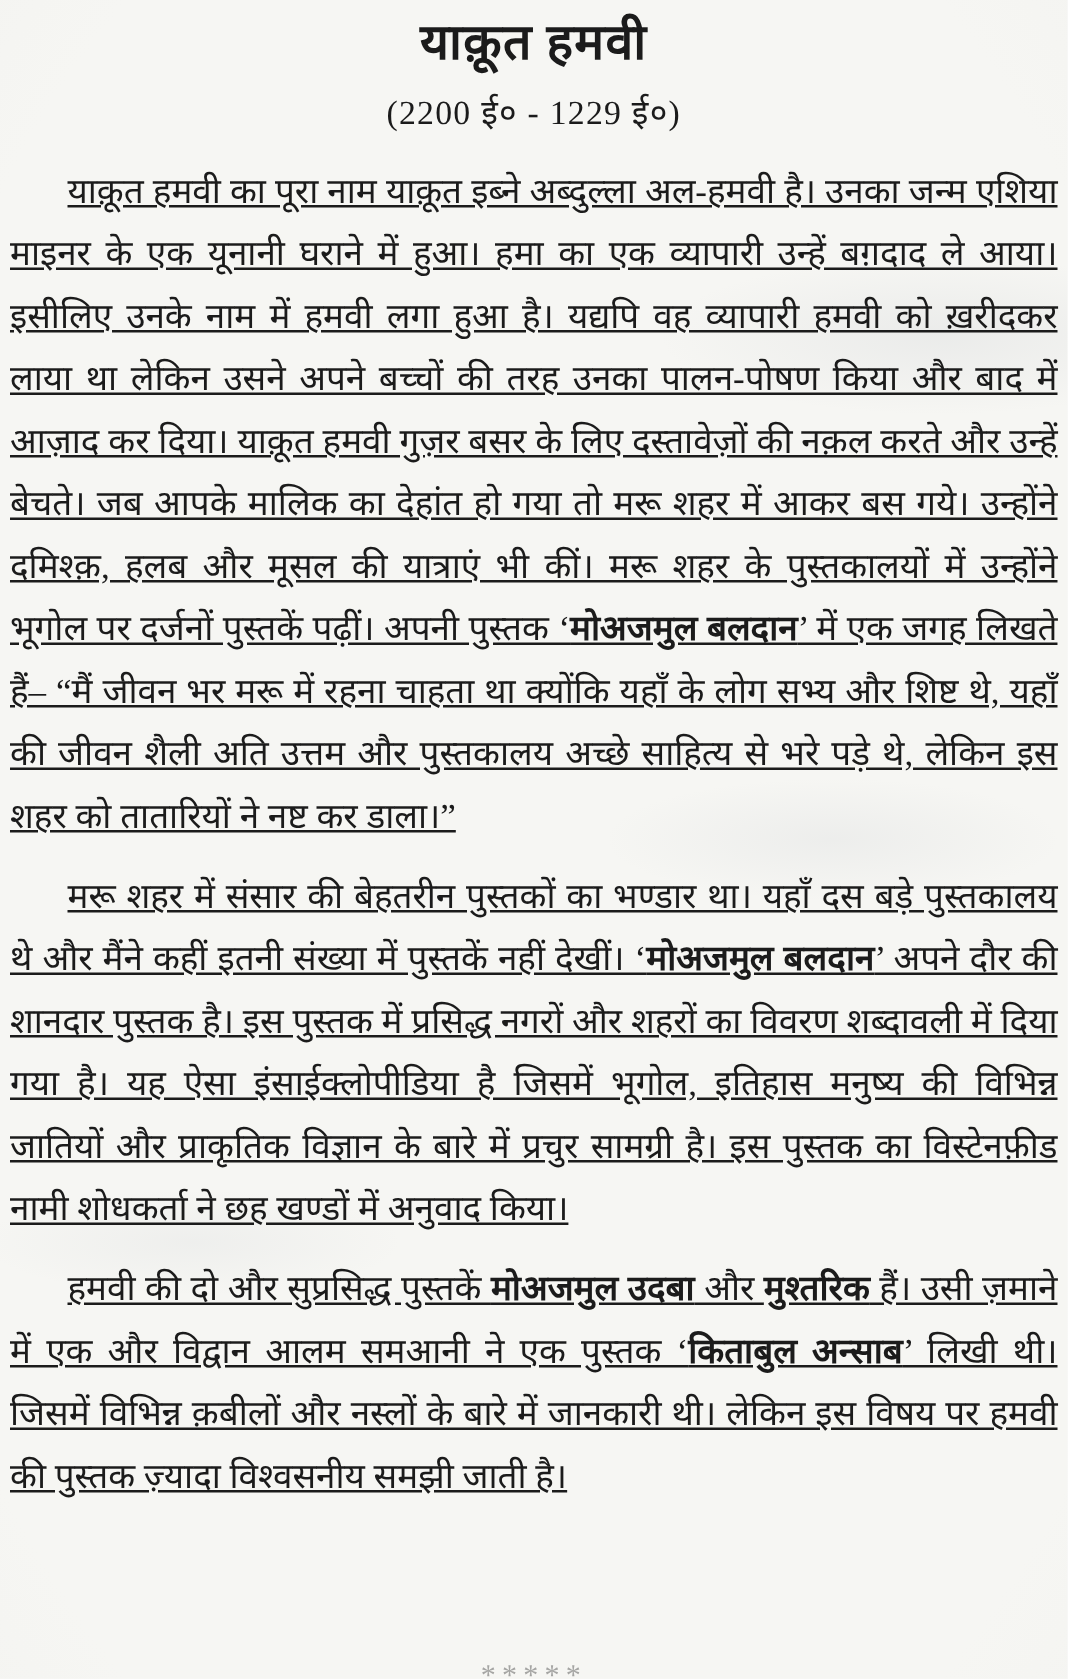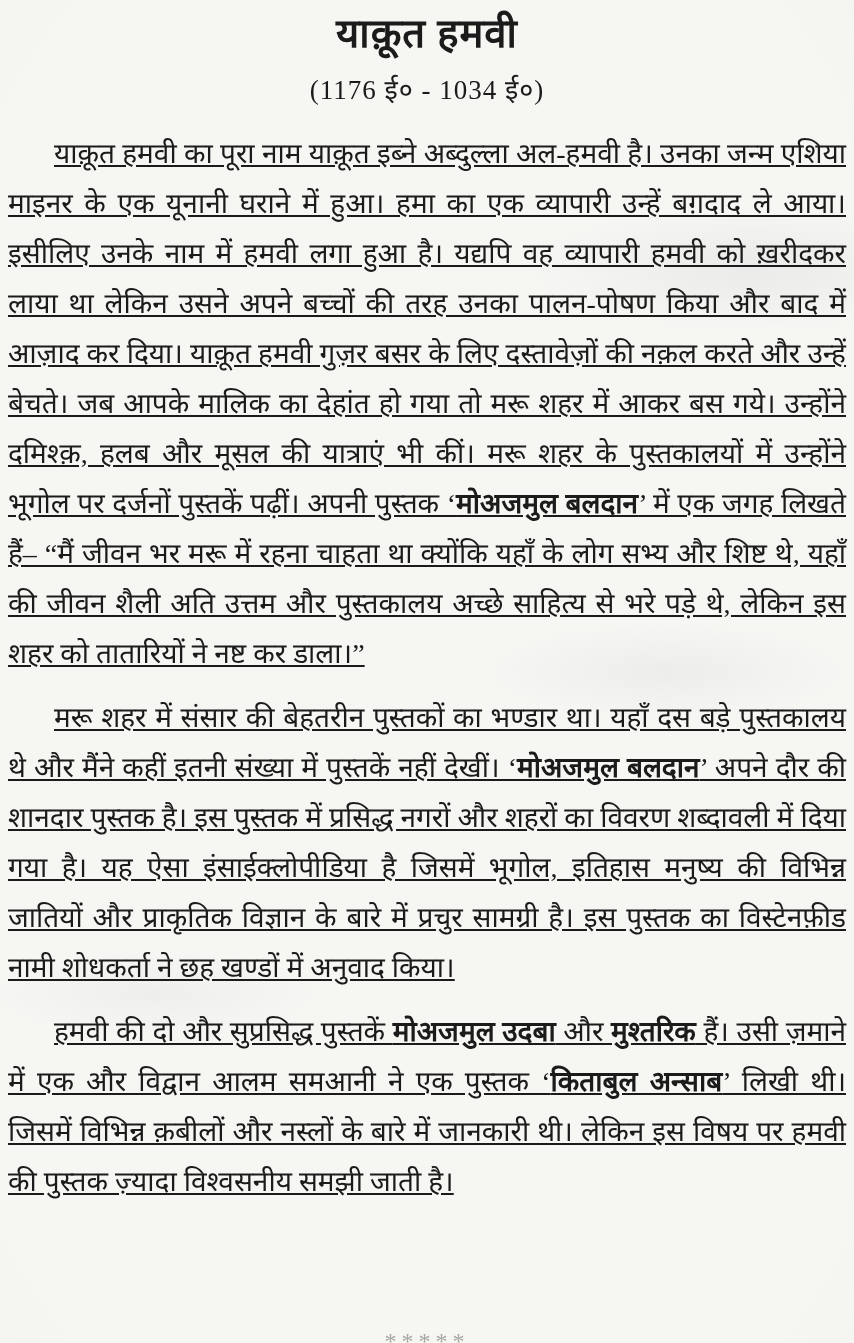--- a/index.html
+++ b/index.html
@@ -67,20 +67,20 @@
     letter-spacing: 5px;
     opacity: 0.45;
     color: #444;
   }
 </style>
 </head>
 <body>
 
 <div class="page">
   <h1 class="title">याक़ूत हमवी</h1>
-  <div class="subtitle">(1176 ई० - 1034 ई०)</div>
+  <div class="subtitle">(2200 ई० - 1229 ई०)</div>
   <div class="body-text" id="body-text">
       <p class="para"><span class="">याक़ूत हमवी का पूरा नाम याक़ूत इब्ने अब्दुल्ला अल-हमवी है। उनका जन्म एशिया माइनर के एक यूनानी घराने में हुआ। हमा का एक व्यापारी उन्हें बग़दाद ले आया। इसीलिए उनके नाम में हमवी लगा हुआ है। यद्यपि वह व्यापारी हमवी को ख़रीदकर लाया था लेकिन उसने अपने बच्चों की तरह उनका पालन-पोषण किया और बाद में आज़ाद कर दिया। याक़ूत हमवी गुज़र बसर के लिए दस्तावेज़ों की नक़ल करते और उन्हें बेचते। जब आपके मालिक का देहांत हो गया तो मरू शहर में आकर बस गये। उन्होंने दमिश्क़, हलब और मूसल की यात्राएं भी कीं। मरू शहर के पुस्तकालयों में उन्होंने भूगोल पर दर्जनों पुस्तकें पढ़ीं। अपनी पुस्तक ‘</span><span class="bold">मोअजमुल बलदान</span><span class="">’ में एक जगह लिखते हैं– “मैं जीवन भर मरू में रहना चाहता था क्योंकि यहाँ के लोग सभ्य और शिष्ट थे, यहाँ की जीवन शैली अति उत्तम और पुस्तकालय अच्छे साहित्य से भरे पड़े थे, लेकिन इस शहर को तातारियों ने नष्ट कर डाला।”</span></p>
       <p class="para"><span class="">मरू शहर में संसार की बेहतरीन पुस्तकों का भण्डार था। यहाँ दस बड़े पुस्तकालय थे और मैंने कहीं इतनी संख्या में पुस्तकें नहीं देखीं। ‘</span><span class="bold">मोअजमुल बलदान</span><span class="">’ अपने दौर की शानदार पुस्तक है। इस पुस्तक में प्रसिद्ध नगरों और शहरों का विवरण शब्दावली में दिया गया है। यह ऐसा इंसाईक्लोपीडिया है जिसमें भूगोल, इतिहास मनुष्य की विभिन्न जातियों और प्राकृतिक विज्ञान के बारे में प्रचुर सामग्री है। इस पुस्तक का विस्टेनफ़ीड नामी शोधकर्ता ने छह खण्डों में अनुवाद किया।</span></p>
       <p class="para"><span class="">हमवी की दो और सुप्रसिद्ध पुस्तकें </span><span class="bold">मोअजमुल उदबा</span><span class=""> और </span><span class="bold">मुश्तरिक</span><span class=""> हैं। उसी ज़माने में एक और विद्वान आलम समआनी ने एक पुस्तक ‘</span><span class="bold">किताबुल अन्साब</span><span class="">’ लिखी थी। जिसमें विभिन्न क़बीलों और नस्लों के बारे में जानकारी थी। लेकिन इस विषय पर हमवी की पुस्तक ज़्यादा विश्वसनीय समझी जाती है।</span></p>
     </div>
   <div class="footer-mark">*****</div>
 </div>
 
 </body></html>

